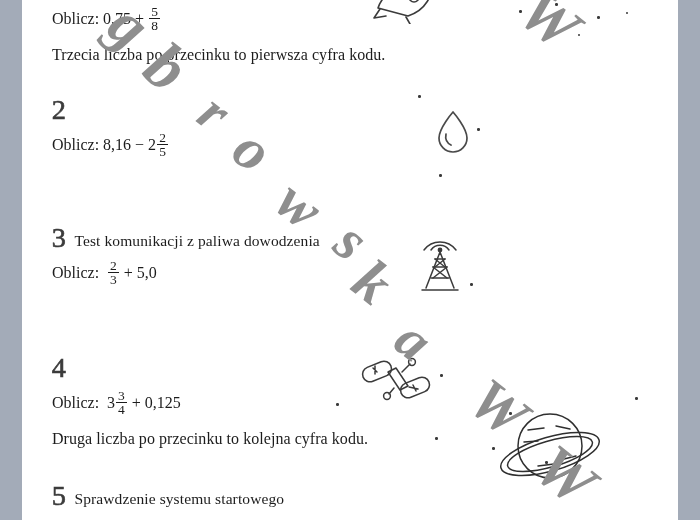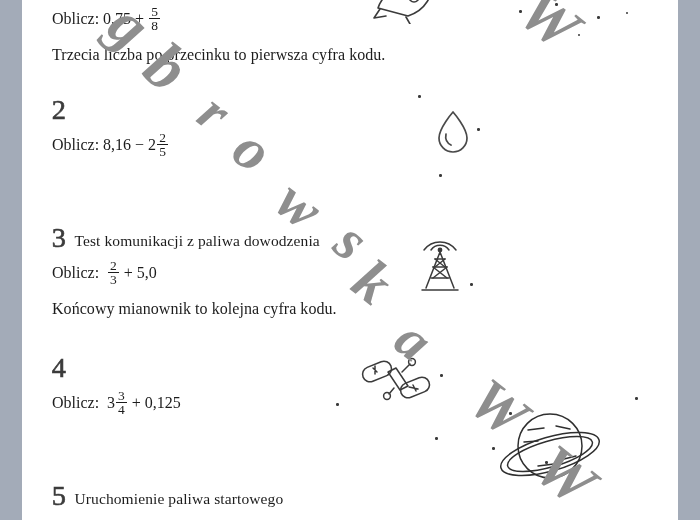--- a/index.html
+++ b/index.html
@@ -250,41 +250,41 @@
           <span class="task-title">Test komunikacji z paliwa dowodzenia</span>
         </div>
         <div class="task-calc">
           <span>Oblicz:</span><span>&nbsp;&nbsp;</span>
           <span class="frac">
             <span class="num">2</span>
             <span class="den">3</span>
           </span>
           <span>&nbsp;</span><span>+ 5,0</span>
         </div>
-        <div class="task-note">Końcowy mianownik to kolejna cyfra kodu.</div>
       </div>
 
       <div class="task" style="top:350px;">
         <div class="task-head">
           <span class="task-num">4</span>
         </div>
         <div class="task-calc">
           <span>Oblicz:</span><span>&nbsp;&nbsp;</span><span>3</span>
           <span class="frac">
             <span class="num">3</span>
             <span class="den">4</span>
           </span>
           <span>&nbsp;</span><span>+ 0,125</span>
         </div>
+        <div class="task-note">Druga liczba po przecinku to kolejna cyfra kodu.</div>
       </div>
 
       <div class="task" style="top:478px;">
         <div class="task-head">
           <span class="task-num">5</span>
-          <span class="task-title">Uruchomienie paliwa startowego</span>
+          <span class="task-title">Sprawdzenie systemu startowego</span>
         </div>
 
       </div>
 
     </div>
 
     <div id="watermark">
       <span class="wm" style="left:92px; top:-6px; font-size:62px; transform:rotate(38deg);">g</span>
       <span class="wm" style="left:128px; top:34px; font-size:66px; transform:rotate(38deg);">b</span>
       <span class="wm" style="left:182px; top:84px; font-size:56px; transform:rotate(38deg);">r</span>

